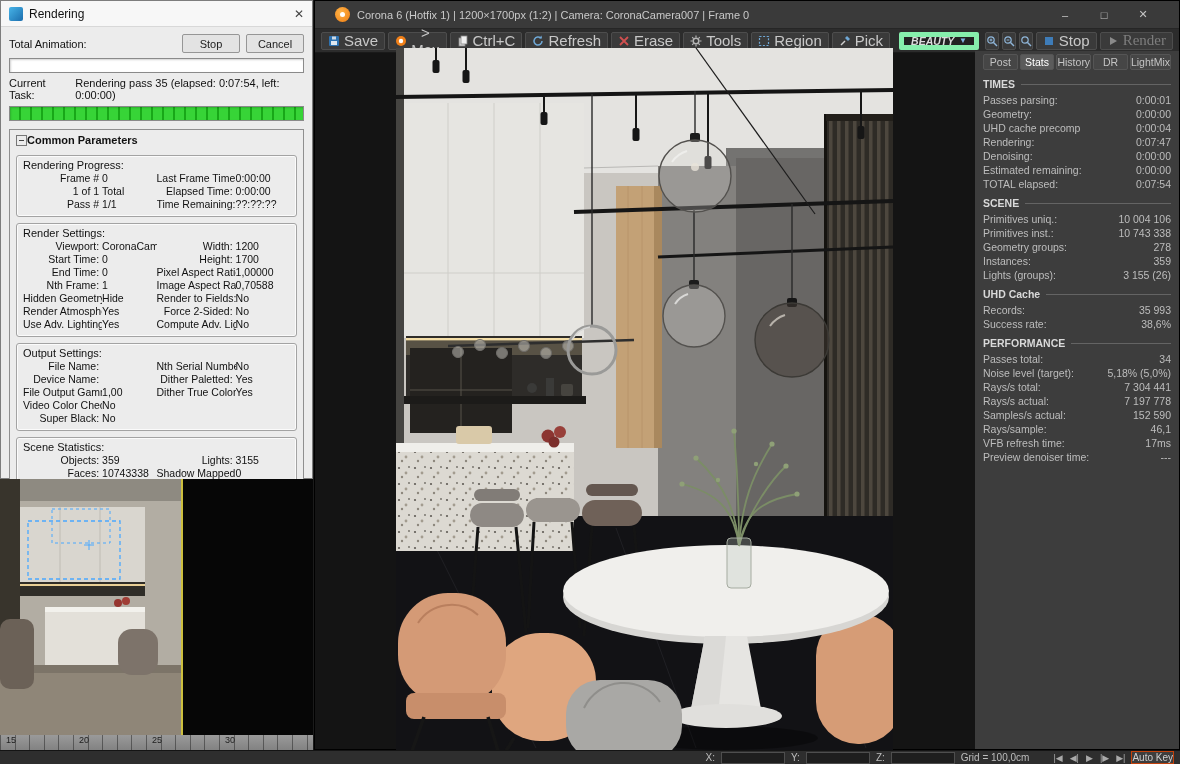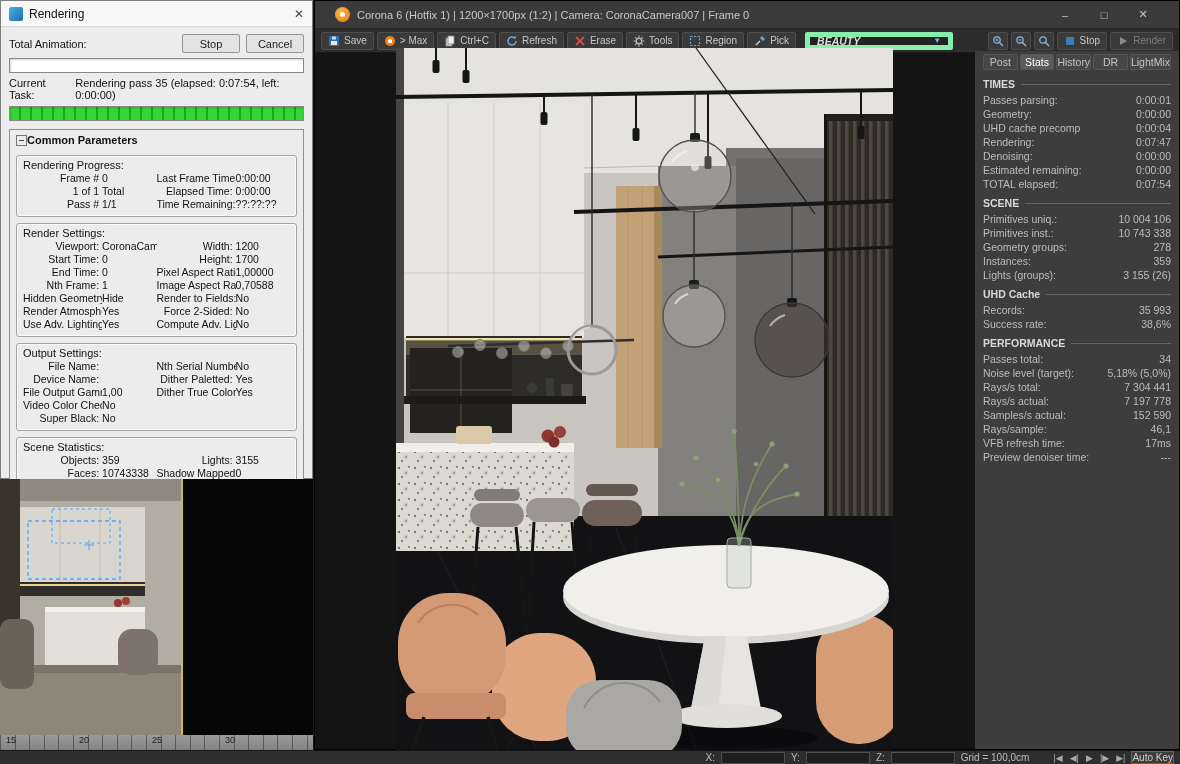--- a/index.html
+++ b/index.html
@@ -64,23 +64,23 @@
     padding:0 20px;font-size:11px;color:#c9c9c9;border-bottom:1px solid #262626;}
   .corona-icon{width:15px;height:15px;border-radius:50%;flex:0 0 auto;
     background:radial-gradient(circle at 38% 35%,#ffb347,#ee7c12);box-shadow:inset 0 0 0 3px rgba(255,255,255,.0);position:relative;}
   .corona-icon::after{content:"";position:absolute;left:5px;top:5px;width:5px;height:5px;border-radius:50%;background:#fff;}
   .vfb-title-text{white-space:nowrap;overflow:hidden;text-overflow:ellipsis;}
   .wbtn{width:32px;text-align:center;color:#c4c4c4;font-size:11px;flex:0 0 auto;}
   .wbtn.first{margin-left:auto;}
   .vfb-toolbar{height:23px;background:#2c2c2c;display:flex;align-items:center;gap:3px;
     padding:0 6px;border-bottom:1px solid #1a1a1a;}
   .tbtn{display:flex;align-items:center;gap:4px;background:#3a3a3a;border:1px solid #4d4d4d;
-    color:#c8c8c8;font-size:10px;height:18px;padding:0 6px;border-radius:2px;font-family:inherit;}
+    color:#c8c8c8;font-size:15px;height:18px;padding:0 6px;border-radius:2px;font-family:inherit;}
   .tbtn.sq{width:20px;padding:0;justify-content:center;}
-  .tbtn.dim{color:#7d7d7d;}
+  .tbtn.dim{color:#7d7d7d;font-family:Liberation Serif, serif;}
   .ic{width:12px;height:12px;display:inline-block;flex:0 0 auto;}
   .channel{width:148px;height:18px;background:#222;border:5px solid #86efac;display:flex;
     align-items:center;padding:0 7px;color:#dcdcdc;font-size:10.5px;font-style:italic;
     font-weight:bold;border-radius:2px;margin-left:6px;box-sizing:border-box;}
   .ch-arrow{margin-left:auto;font-size:8px;color:#7fb2e0;font-style:normal;}
   .tb-spacer{flex:1;}
   .render-canvas{position:absolute;left:81px;top:47px;width:497px;height:703px;background:#202020;display:block;}
 
   
   .side-panel{position:absolute;left:660px;top:50px;width:204px;height:698px;background:#3d3d3d;

